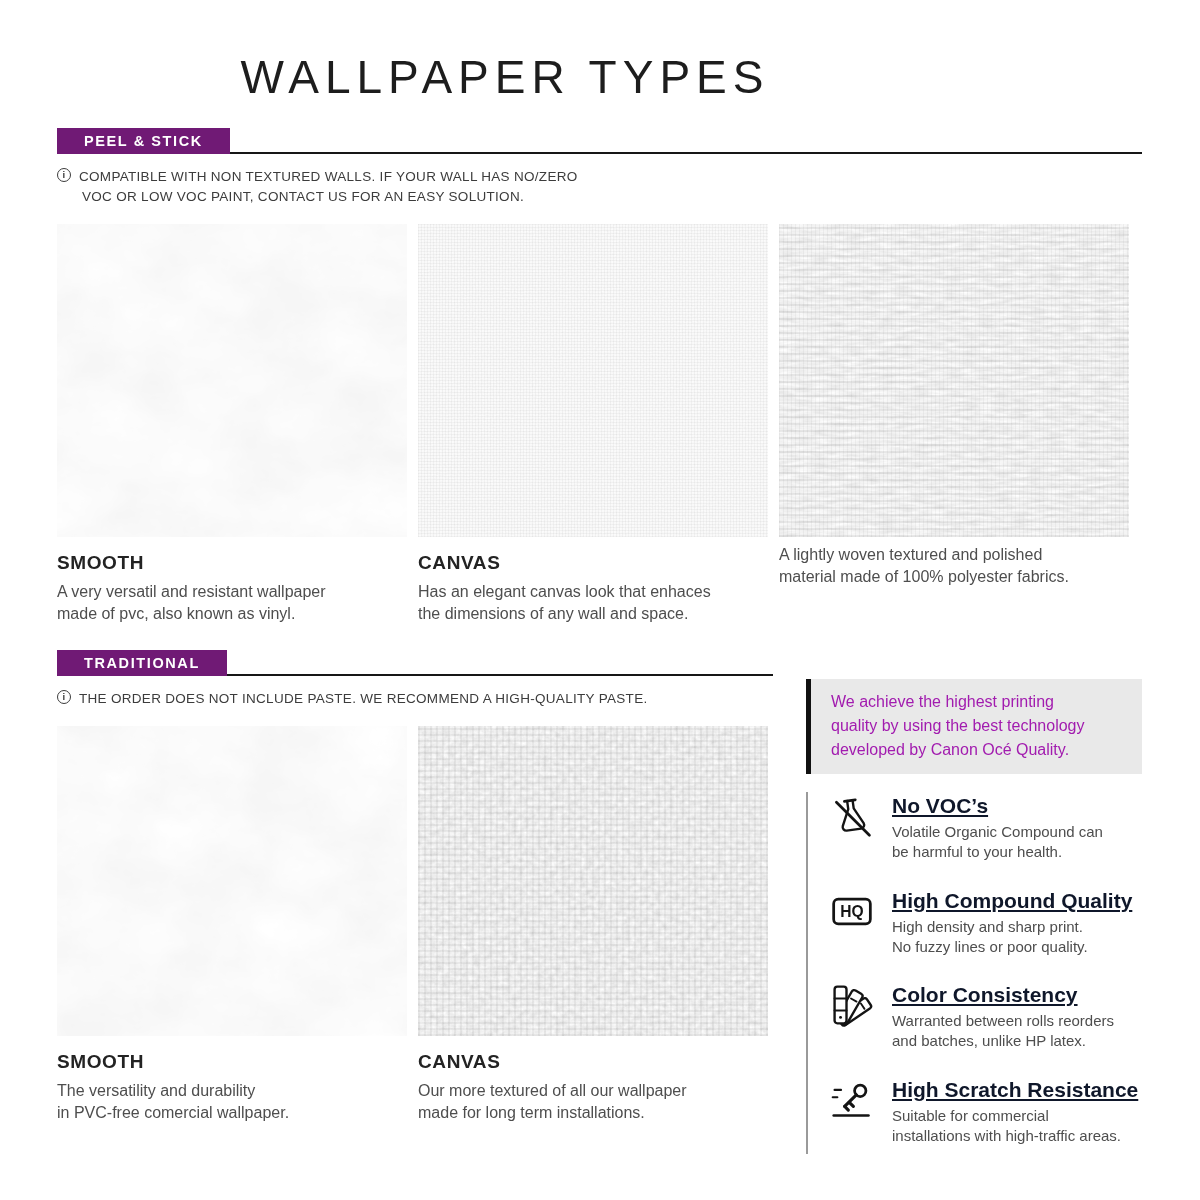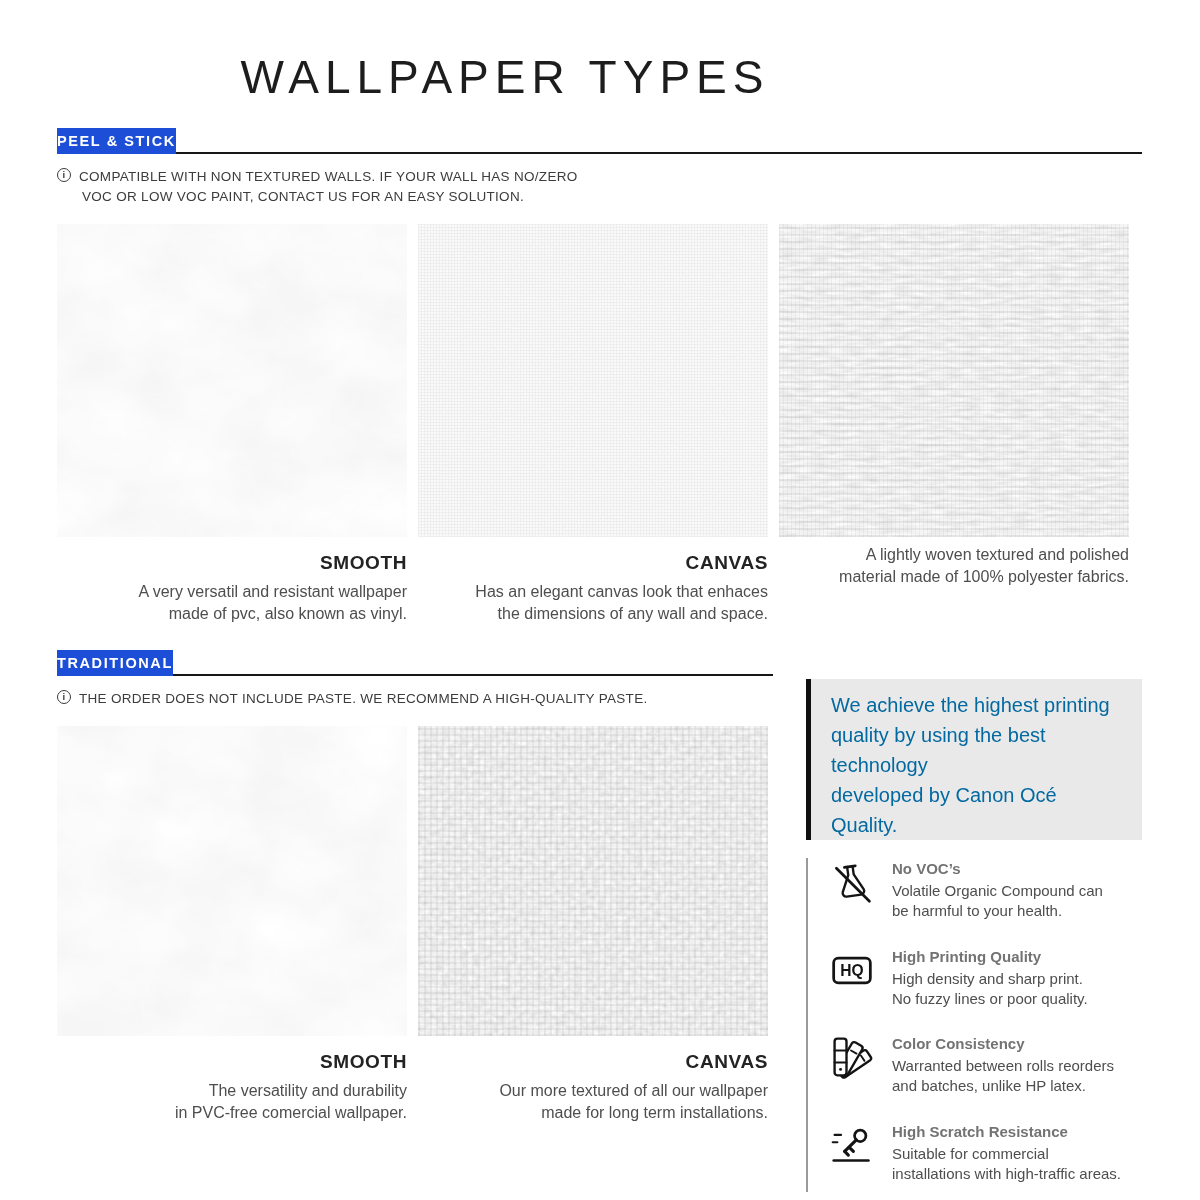--- a/index.html
+++ b/index.html
@@ -26,24 +26,24 @@
   .section-1 { top: 128px; width: 1085px; }
   .section-2 { top: 650px; width: 716px; }
   .section-head { position: relative; height: 26px; }
   .section-rule {
     position: absolute; left: 0; bottom: 0;
     width: 100%; height: 2px; background: #161616;
   }
   .section-badge {
     position: absolute; left: 0; top: 0;
     height: 26px;
-    background: #1d4ed8;
+    background: #701a75;
     color: #ffffff;
     display: inline-flex; align-items: center;
-    padding: 0 0;
+    padding: 0 27px;
     font-size: 14.5px;
     font-weight: 700;
     letter-spacing: 1.6px;
     white-space: nowrap;
     z-index: 2;
   }
   .note {
     display: flex; gap: 8px;
     margin-top: 13px;
     font-size: 13.5px;
@@ -54,21 +54,21 @@
   .info-i {
     flex: none;
     width: 14px; height: 14px;
     margin-top: 1px;
     border: 1.3px solid #3c3c3c;
     border-radius: 50%;
     display: inline-flex; align-items: center; justify-content: center;
     font-size: 9.5px; font-weight: 700; font-style: normal;
   }
   .note-l2 { margin-left: 3px; }
-  .swatch-row { display: flex; margin-top: 17px; text-align: right; }
+  .swatch-row { display: flex; margin-top: 17px; }
   .swatch-col { width: 350px; margin-right: 11px; }
   .swatch-col:last-child { margin-right: 0; }
   .swatch {
     position: relative;
     height: 313px;
     background: #f4f4f4;
     overflow: hidden;
   }
   .section-2 .swatch { height: 310px; }
   .tex { position: absolute; left: 0; top: 0; width: 100%; height: 100%; display: block; }
@@ -101,37 +101,37 @@
     color: #4e4e4e;
     line-height: 1.35;
   }
   
   .sidebar { position: absolute; left: 806px; top: 679px; width: 336px; }
   .quality-box { display: flex; }
   .quality-bar { width: 5px; background: #111111; flex: none; }
   .quality-body {
     flex: 1;
     background: #e9e9e9;
-    padding: 11px 18px 0 20px;
-    font-size: 20px;
+    padding: 11px 18px 12px 20px;
+    font-size: 16px;
     line-height: 1.5;
-    color: #0369a1;
+    color: #a21caf;
   }
   .features {
     margin-top: 18px;
     border-left: 2px solid #9a9a9a;
     padding: 2px 0 8px 22px;
     display: flex;
     flex-direction: column;
     gap: 26px;
   }
   .feature { display: flex; gap: 18px; }
   .f-icon { width: 44px; height: 44px; flex: none; }
   .f-icon svg { width: 44px; height: 44px; display: block; }
-  .f-title { font-size: 15px; font-weight: 700; color: #737373; }
+  .f-title { font-size: 21px; font-weight: 700; color: #0f172a; text-decoration: underline; }
   .f-desc { margin-top: 4px; font-size: 15px; color: #4e4e4e; line-height: 1.35; }
 </style>
 </head>
 <body>
 
 <h1 class="page-title">WALLPAPER TYPES</h1>
 
 <div class="section section-1">
   <div class="section-head">
     <span class="section-badge">PEEL &amp; STICK</span>
@@ -324,21 +324,21 @@
     </div>
 
     <div class="feature">
       <div class="f-icon">
         <svg viewBox="0 0 48 48" fill="none" stroke="#141414" stroke-linecap="round" stroke-linejoin="round">
           <rect x="4" y="11" width="40" height="27" rx="5" stroke-width="3"></rect>
           <text x="24" y="31" text-anchor="middle" font-family="Liberation Sans, sans-serif" font-size="17" font-weight="bold" fill="#141414" stroke="none">HQ</text>
         </svg>
       </div>
       <div>
-        <div class="f-title">High Printing Quality</div>
+        <div class="f-title">High Compound Quality</div>
         <div class="f-desc">
           <div>High density and sharp print.</div>
           <div>No fuzzy lines or poor quality.</div>
         </div>
       </div>
     </div>
 
     <div class="feature">
       <div class="f-icon">
         <svg viewBox="0 0 48 48" fill="none" stroke="#141414" stroke-linecap="round" stroke-linejoin="round">

